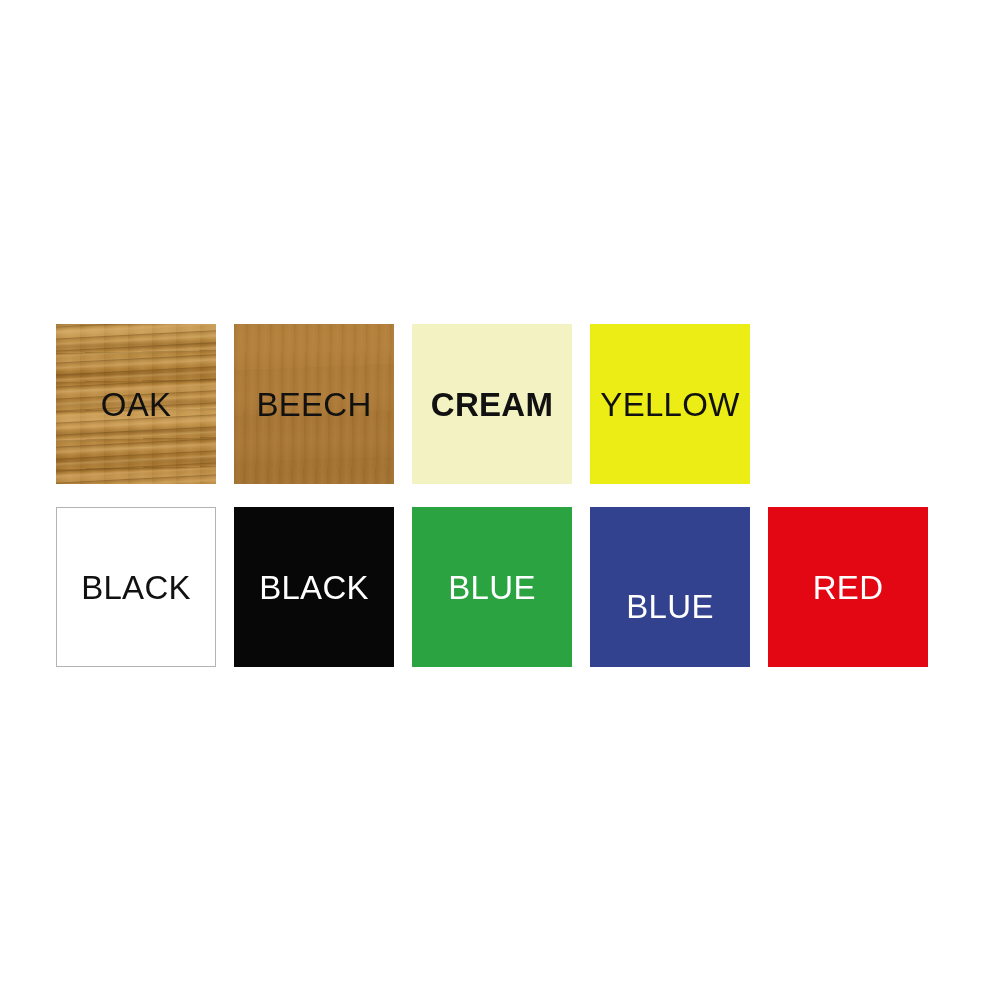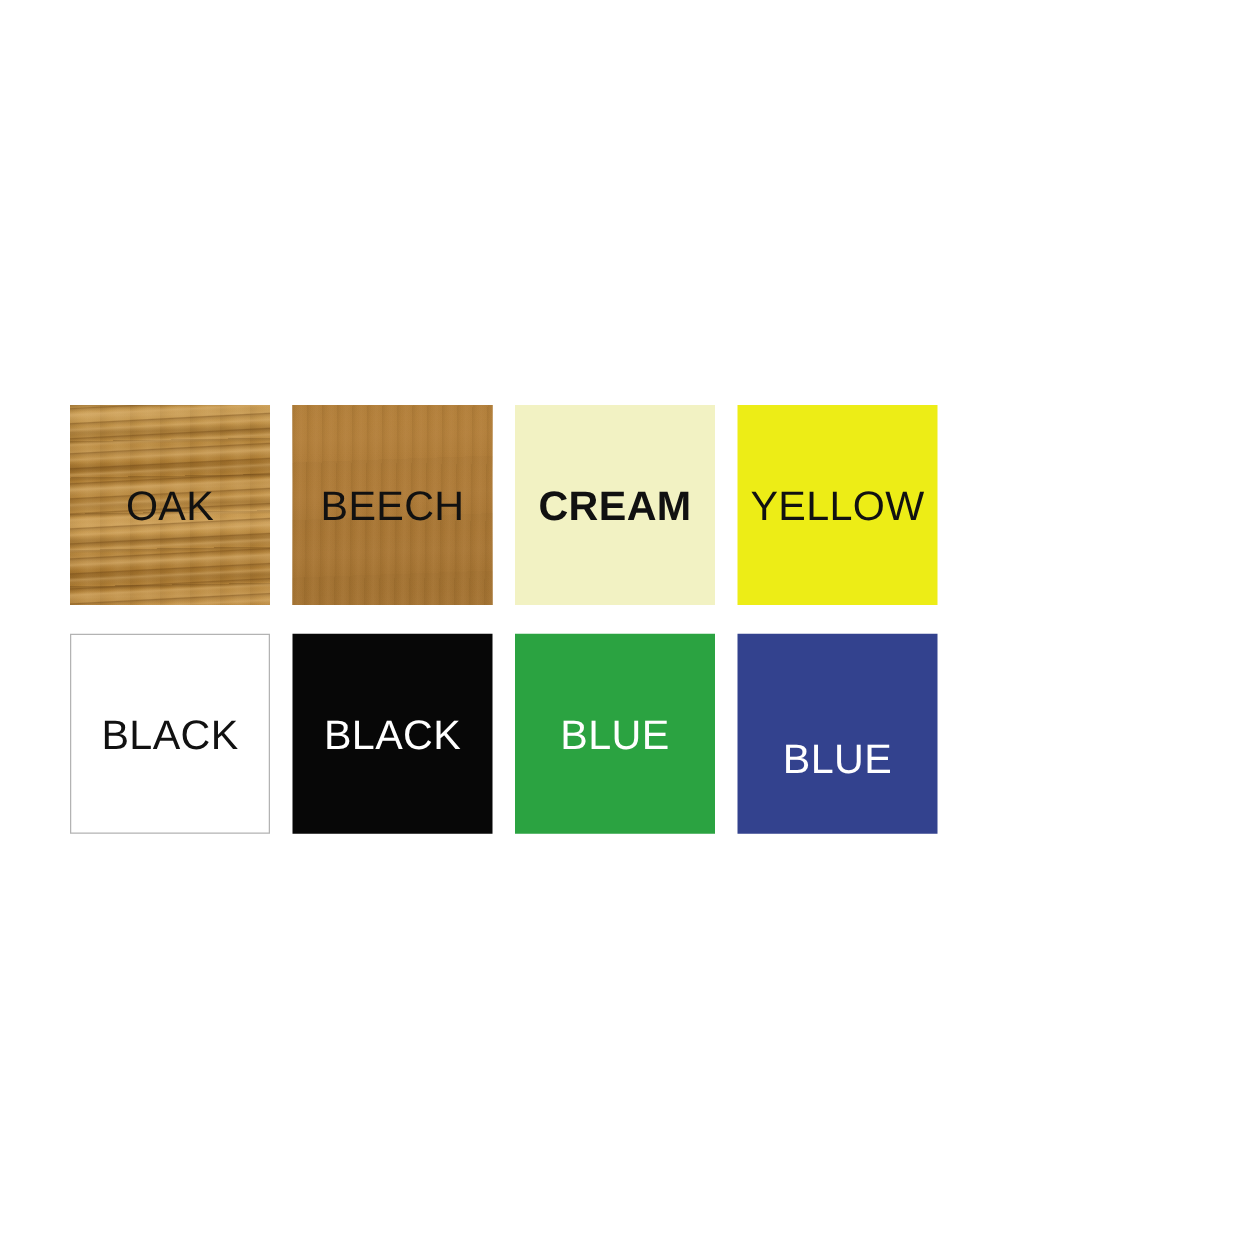--- a/index.html
+++ b/index.html
@@ -167,16 +167,19 @@
     </div>
 
     <div class="swatch-cell finish-flat" style="background-color: rgb(43, 163, 65);">
       <span class="swatch-label label-light" style="color: rgb(255, 255, 255);">BLUE</span>
     </div>
 
     <div class="swatch-cell finish-flat" style="background-color: rgb(51, 66, 142);">
       <span class="swatch-label label-light" style="color: rgb(255, 255, 255); margin-top: 38px;">BLUE</span>
     </div>
 
+    <div class="swatch-cell finish-flat" style="background-color: rgb(227, 6, 19);">
+      <span class="swatch-label label-light" style="color: rgb(255, 255, 255);">RED</span>
+    </div>
 
   </div>
 
 </div>
 
 </body></html>

